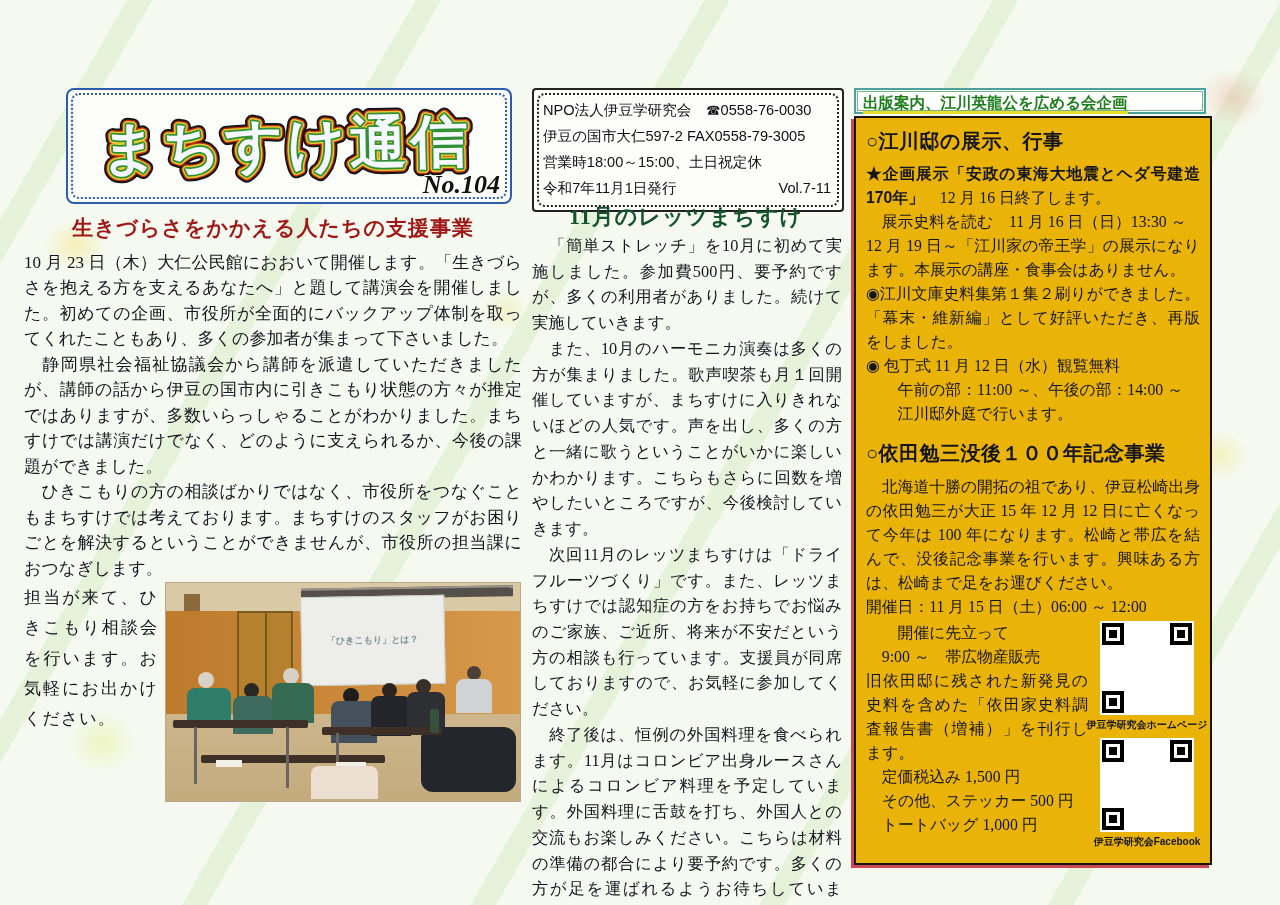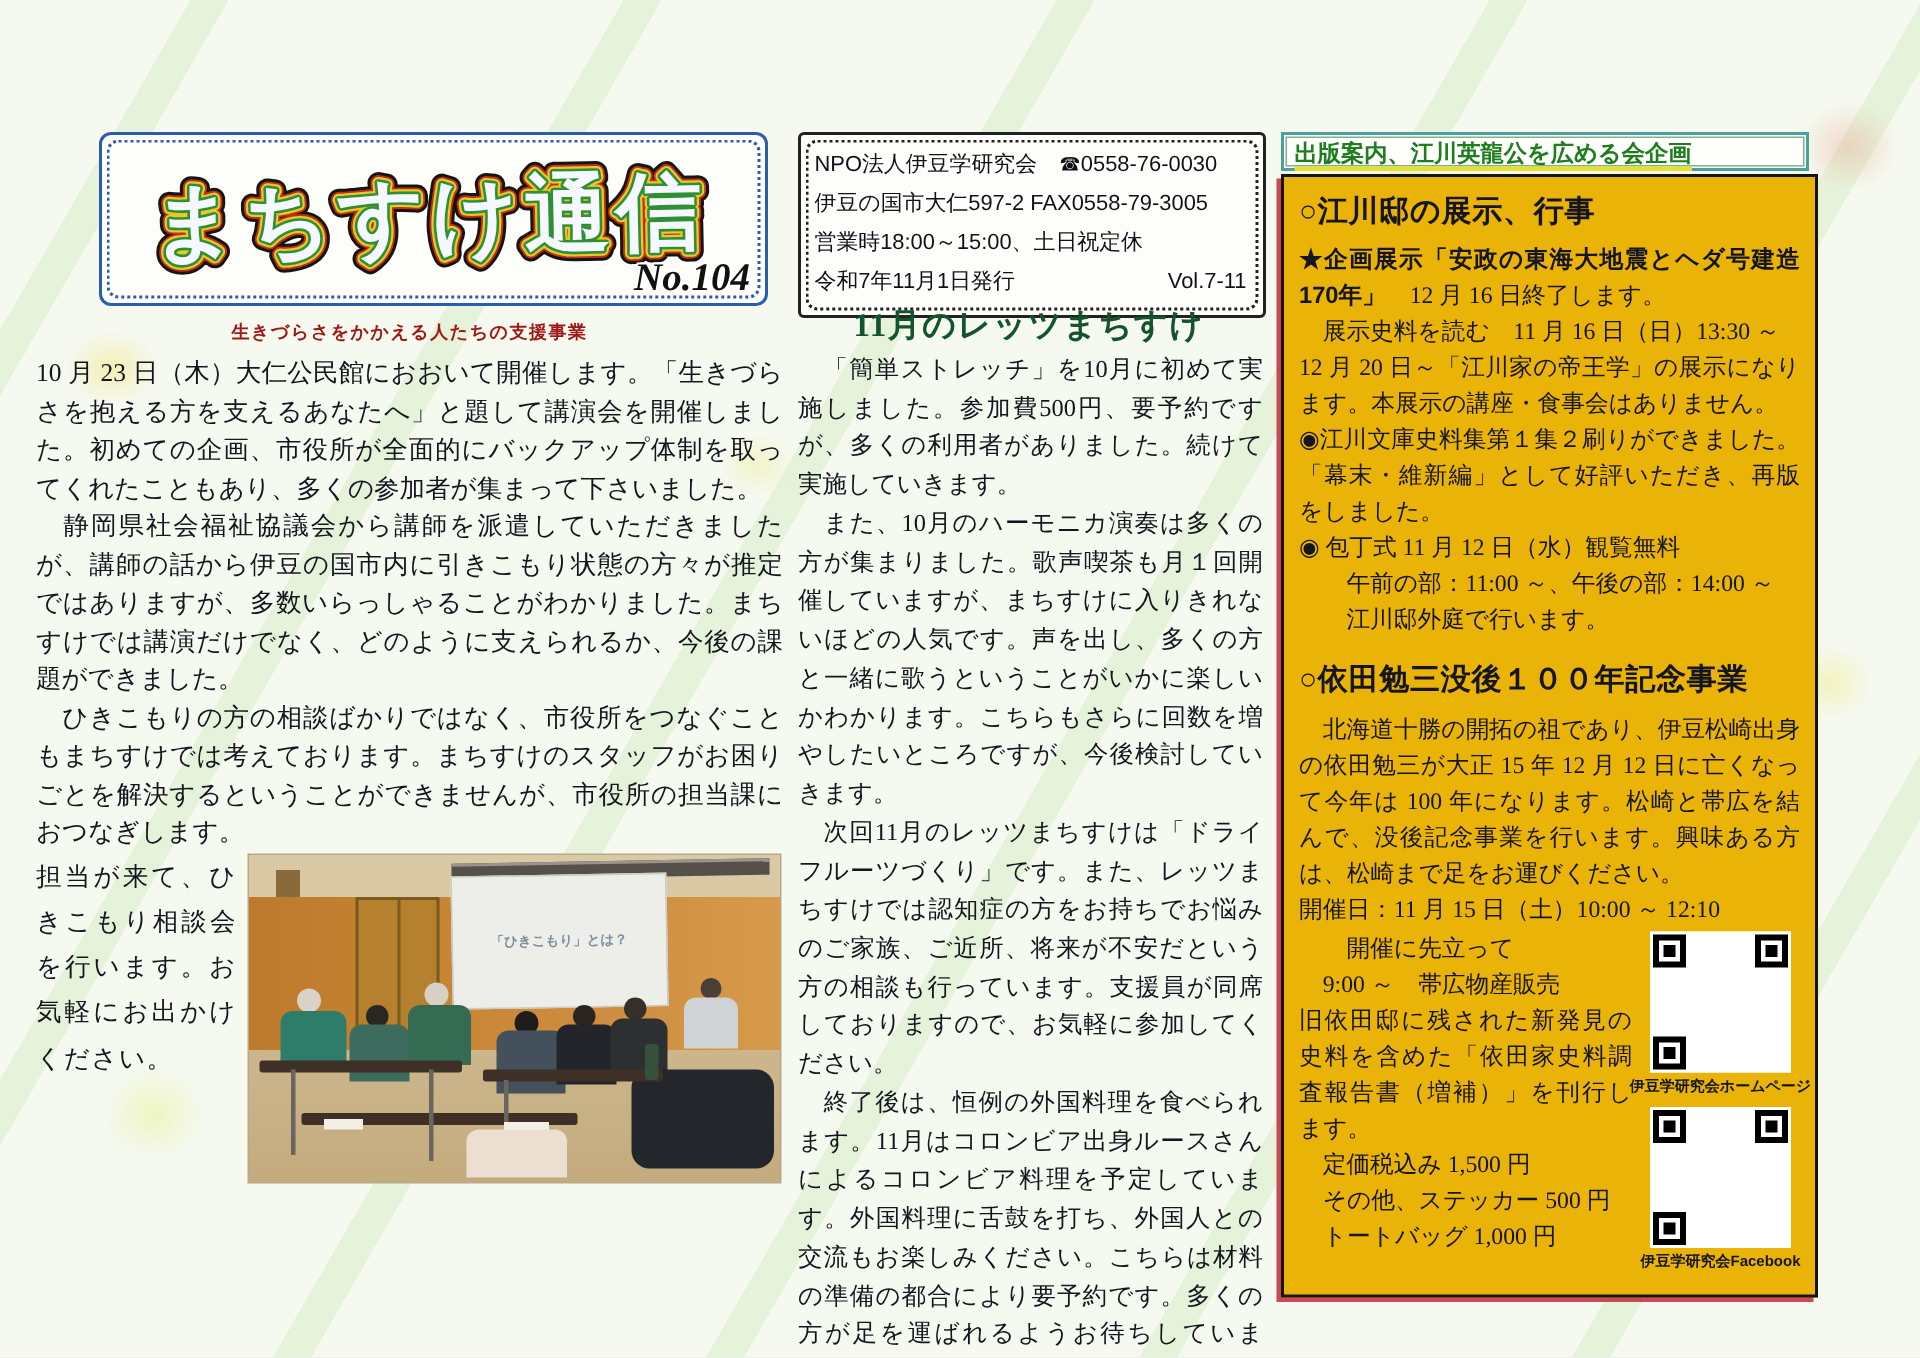--- a/index.html
+++ b/index.html
@@ -24,21 +24,21 @@
   .contact-box{left:532px;top:88px;width:308px;height:120px;color:#222;border:2px solid #222;border-radius:4px;}
   .contact-inner{position:absolute;inset:7px 9px;font-family:"Liberation Sans",sans-serif;font-size:14.6px;
     color:#101018;line-height:26px;white-space:nowrap;}
   .contact-line4{display:flex;justify-content:space-between;padding-right:2px;}
   
   .col{position:absolute;text-align:justify;}
   .col p{margin:0;}
   .red-head{font-family:"Liberation Sans",sans-serif;font-weight:bold;text-align:center;}
   
   .left-col{left:24px;top:212px;width:498px;font-size:17px;line-height:1.5;}
-  .left-col .red-head{font-size:12px;color:#9e1818;margin:0 0 6px 0;letter-spacing:1px;}
+  .left-col .red-head{font-size:21px;color:#9e1818;margin:0 0 6px 0;letter-spacing:1px;}
   .left-bottom{display:flex;margin-top:2px;}
   .left-side-text{width:134px;line-height:1.78;letter-spacing:.06em;}
   
   .photo{position:relative;width:354px;height:218px;margin-left:8px;background:#701a75;overflow:hidden;
     box-shadow:0 0 0 1px #b9a98a;}
   .photo *{position:absolute;}
   .ph-ceiling{left:0;top:0;width:100%;height:15%;background:#d9c9a5;}
   .ph-projector{left:38%;top:2%;width:60%;height:9px;background:#56504a;border-top:2px solid #9a948c;transform:skewY(-1deg);}
   .ph-vent{left:5%;top:5%;width:16px;height:20px;background:#8a6a3a;}
   .ph-wall{left:0;top:13%;width:100%;height:48%;background:linear-gradient(90deg,#bd7a2c 0%,#c98737 45%,#d7994b 100%);}
@@ -169,28 +169,28 @@
     <p>　終了後は、恒例の外国料理を食べられます。11月はコロンビア出身ルースさんによるコロンビア料理を予定しています。外国料理に舌鼓を打ち、外国人との交流もお楽しみください。こちらは材料の準備の都合により要予約です。多くの方が足を運ばれるようお待ちしています。</p>
   </div>
 
   <div class="banner">
     <span>出版案内、江川英龍公を広める会企画</span>
   </div>
   <div class="right-box">
     <p class="sec-head">○江川邸の展示、行事</p>
     <p><span class="gothic-bold">★企画展示「安政の東海大地震とヘダ号建造 170年」</span><span>　12 月 16 日終了します。</span></p>
     <p>　展示史料を読む　11 月 16 日（日）13:30 ～</p>
-    <p>12 月 20 日～「江川家の帝王学」の展示になります。本展示の講座・食事会はありません。</p>
+    <p>12 月 19 日～「江川家の帝王学」の展示になります。本展示の講座・食事会はありません。</p>
     <p>◉江川文庫史料集第１集２刷りができました。「幕末・維新編」として好評いただき、再版をしました。</p>
     <p>◉ 包丁式 11 月 12 日（水）観覧無料</p>
     <p>　　午前の部：11:00 ～、午後の部：14:00 ～</p>
     <p>　　江川邸外庭で行います。</p>
     <p class="sec-head" style="margin-top:12px !important;">○依田勉三没後１００年記念事業</p>
     <p>　北海道十勝の開拓の祖であり、伊豆松崎出身の依田勉三が大正 15 年 12 月 12 日に亡くなって今年は 100 年になります。松崎と帯広を結んで、没後記念事業を行います。興味ある方は、松崎まで足をお運びください。</p>
-    <p>開催日：11 月 15 日（土）10:00 ～ 12:10</p>
+    <p>開催日：11 月 15 日（土）06:00 ～ 12:00</p>
     <div class="qr-row">
       <div class="qr-text">
         <p>　　開催に先立って</p>
         <p>　9:00 ～　帯広物産販売</p>
         <p>旧依田邸に残された新発見の史料を含めた「依田家史料調査報告書（増補）」を刊行します。</p>
         <p>　定価税込み 1,500 円</p>
         <p>　その他、ステッカー 500 円</p>
         <p>　トートバッグ 1,000 円</p>
       </div>
       <div class="qr-colcell">

